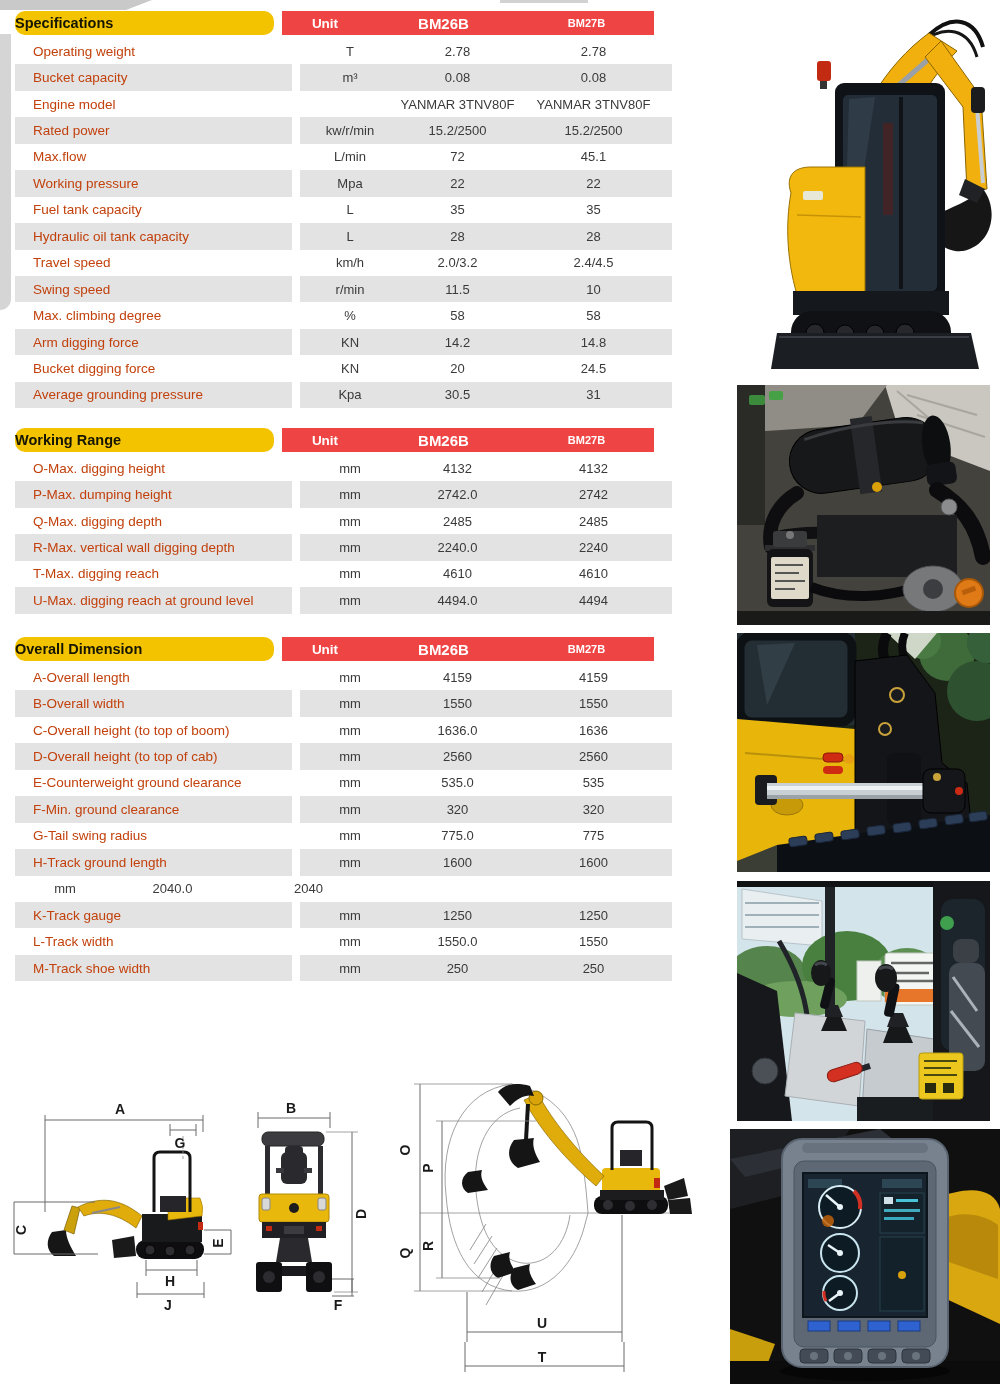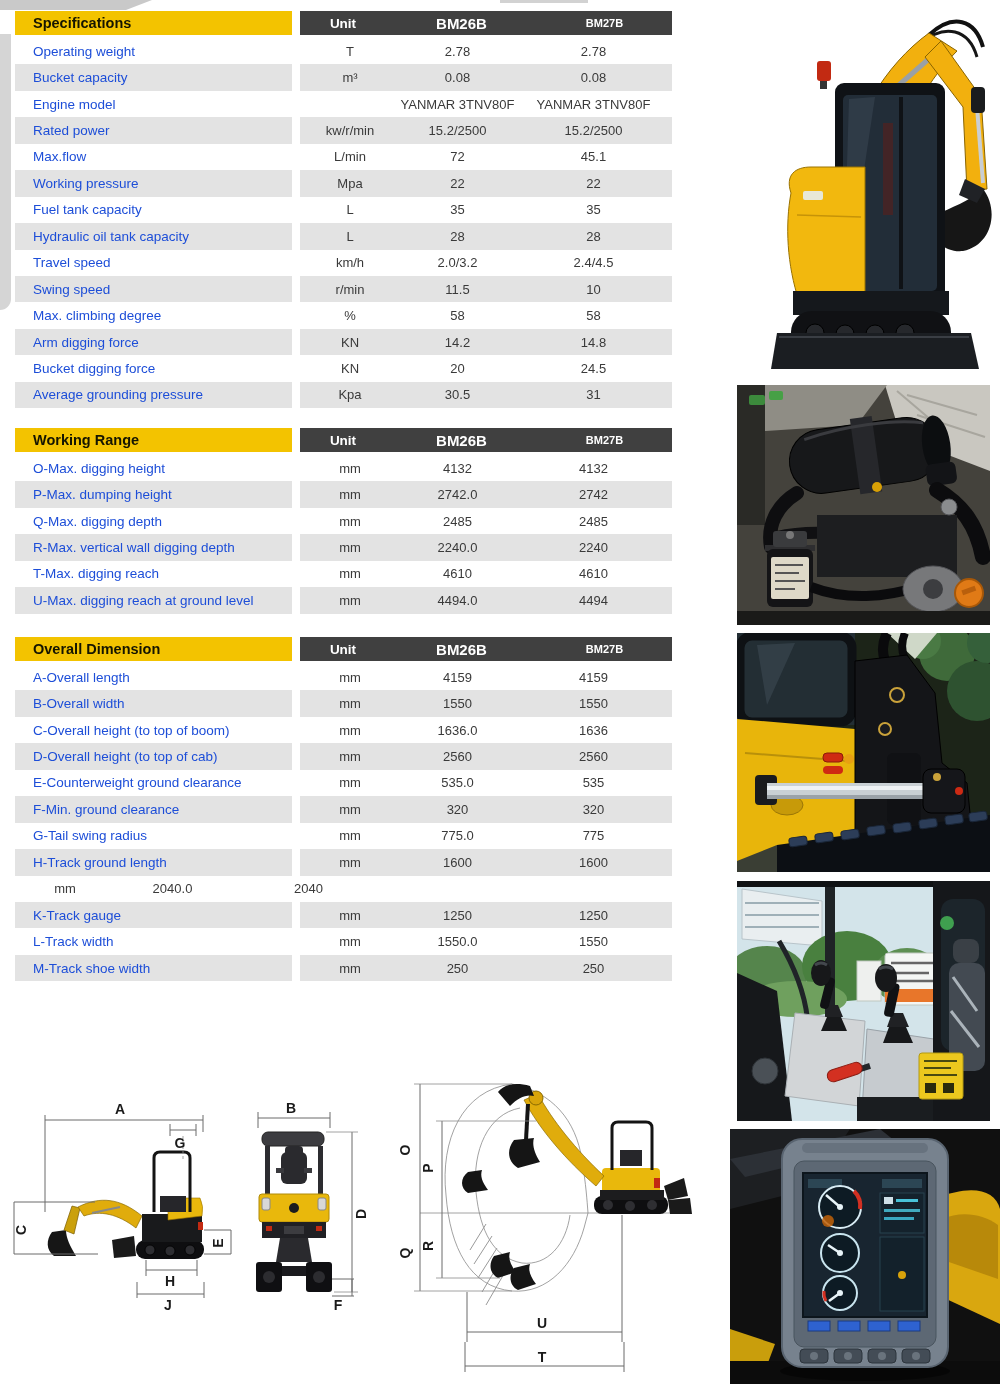--- a/index.html
+++ b/index.html
@@ -10,30 +10,30 @@
   
   .deco-top-left{position:absolute;left:0;top:0;width:160px;height:10px;background:#c9c9c9;
     clip-path:polygon(0 0,152px 0,126px 10px,0 10px);}
   .deco-top-mid{position:absolute;left:500px;top:0;width:88px;height:3px;background:#d2d2d2;}
   .deco-left-strip{position:absolute;left:0;top:34px;width:11px;height:276px;background:#d5d5d5;
     border-bottom-right-radius:12px;}
 
   
   .spec-table{position:absolute;left:15px;}
   .t-head{display:flex;gap:8px;height:24px;}
-  .t-title{width:259px;padding-left:18px;background:#f3c300;color:#151500;
-    font-weight:bold;font-size:14.5px;display:flex;align-items:center;}
-  .t-cols{width:372px;background:#404040;color:#ffffff;display:flex;align-items:center;font-weight:bold;gap:26px;}
+  .t-title{width:259px;background:#f3c300;color:#151500;
+    font-weight:bold;font-size:14.5px;display:flex;align-items:center;border-radius:10px;}
+  .t-cols{width:372px;background:#ef4444;color:#ffffff;display:flex;align-items:center;font-weight:bold;gap:26px;}
   .col-unit{width:100px;text-align:center;font-size:13.5px;}
   .col-m1{width:115px;text-align:center;font-size:15px;}
   .col-m2{width:157px;text-align:center;font-size:11px;}
   .t-rows{margin-top:3px;}
   .t-row{display:flex;gap:8px;height:26.45px;}
   .cell-label{width:259px;padding-left:18px;display:flex;align-items:center;
-    font-size:13.5px;color:#1d4ed8;}
+    font-size:13.5px;color:#c2410c;}
   .cell-right{width:372px;display:flex;align-items:center;font-size:13px;color:#3a3a3a;}
   .cell-unit{width:100px;text-align:center;}
   .cell-v1{width:115px;text-align:center;white-space:nowrap;}
   .cell-v2{width:157px;text-align:center;white-space:nowrap;}
   .t-row:nth-child(even) .cell-label,
   .t-row:nth-child(even) .cell-right{background:#e3e3e3;}
 
   
   .photo{position:absolute;display:block;}
 

